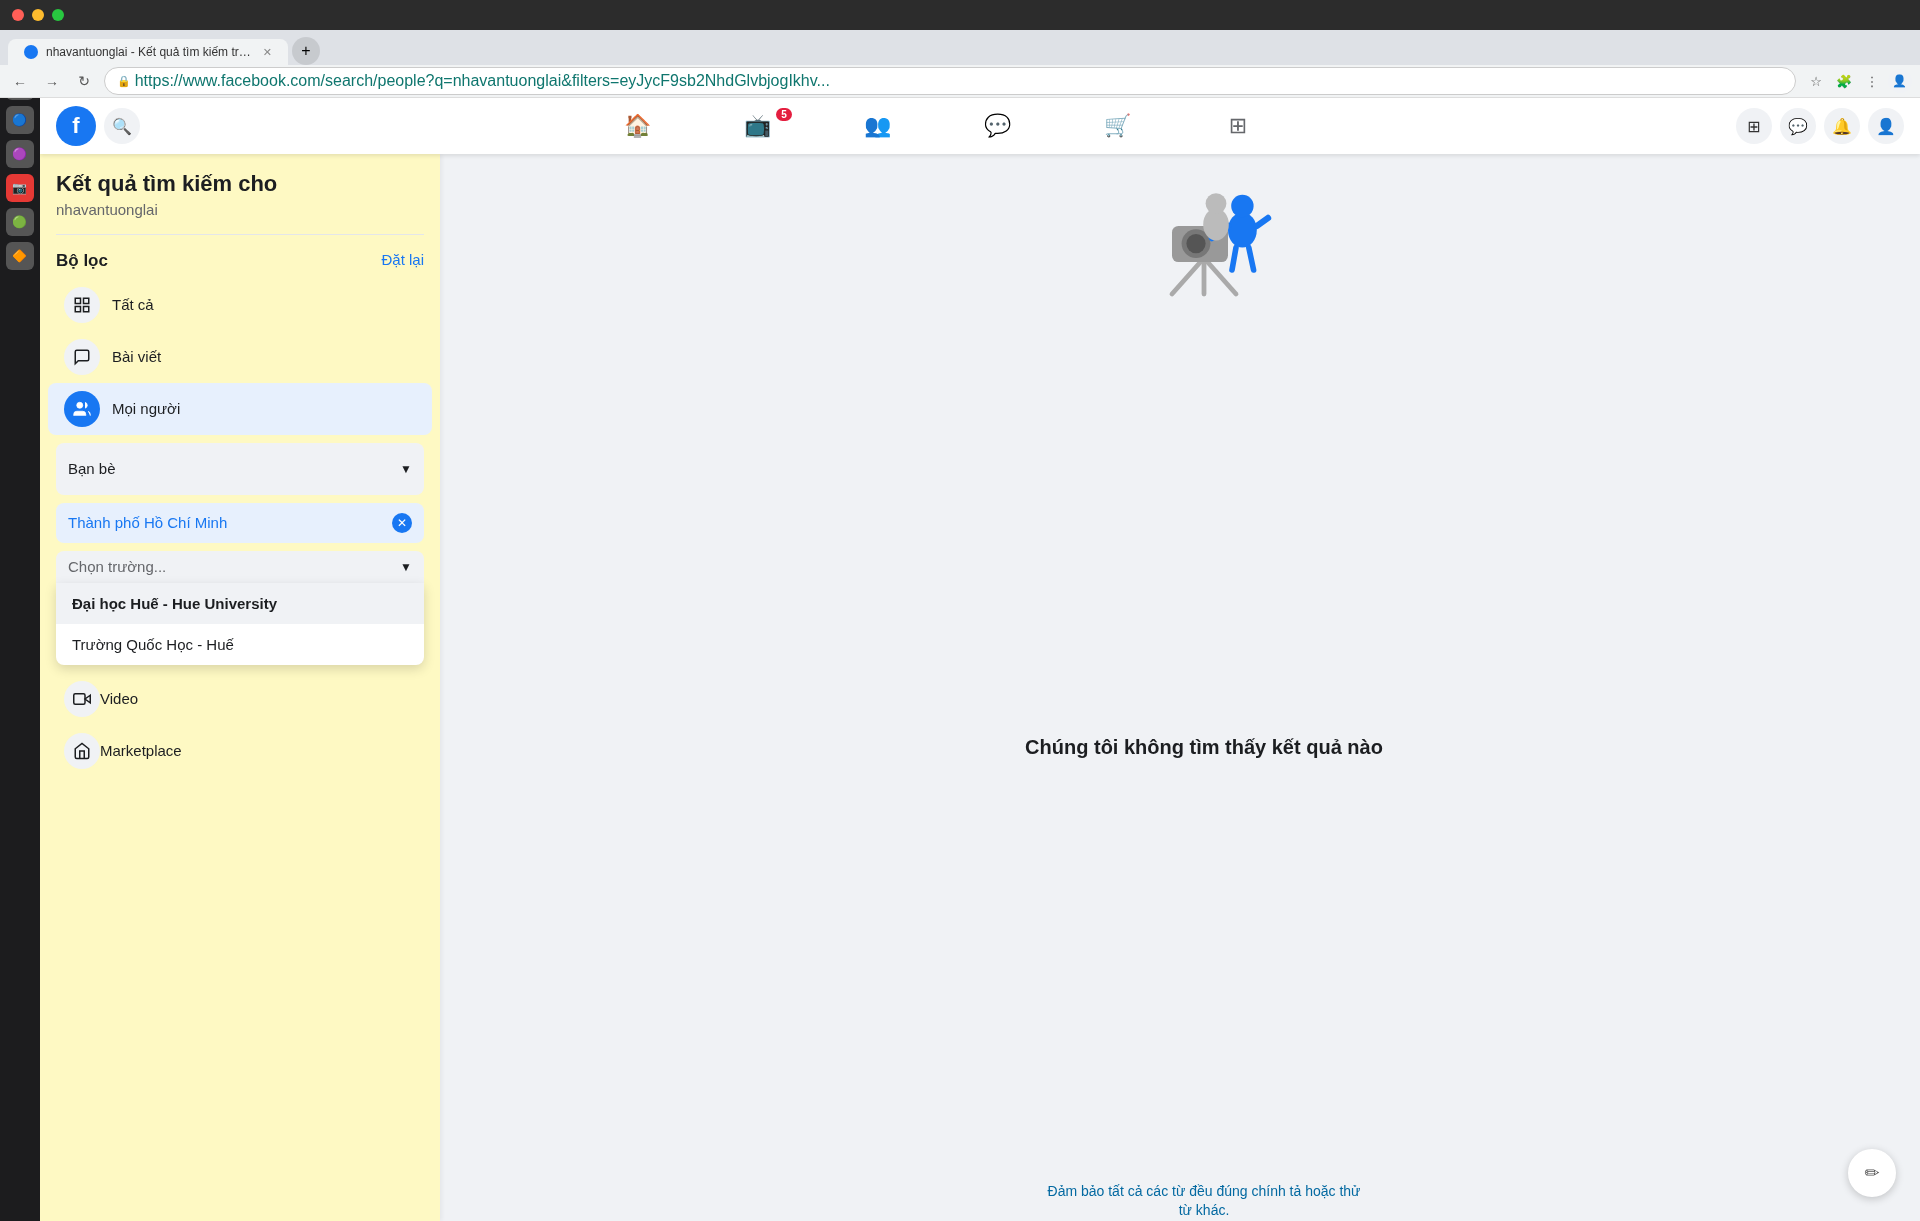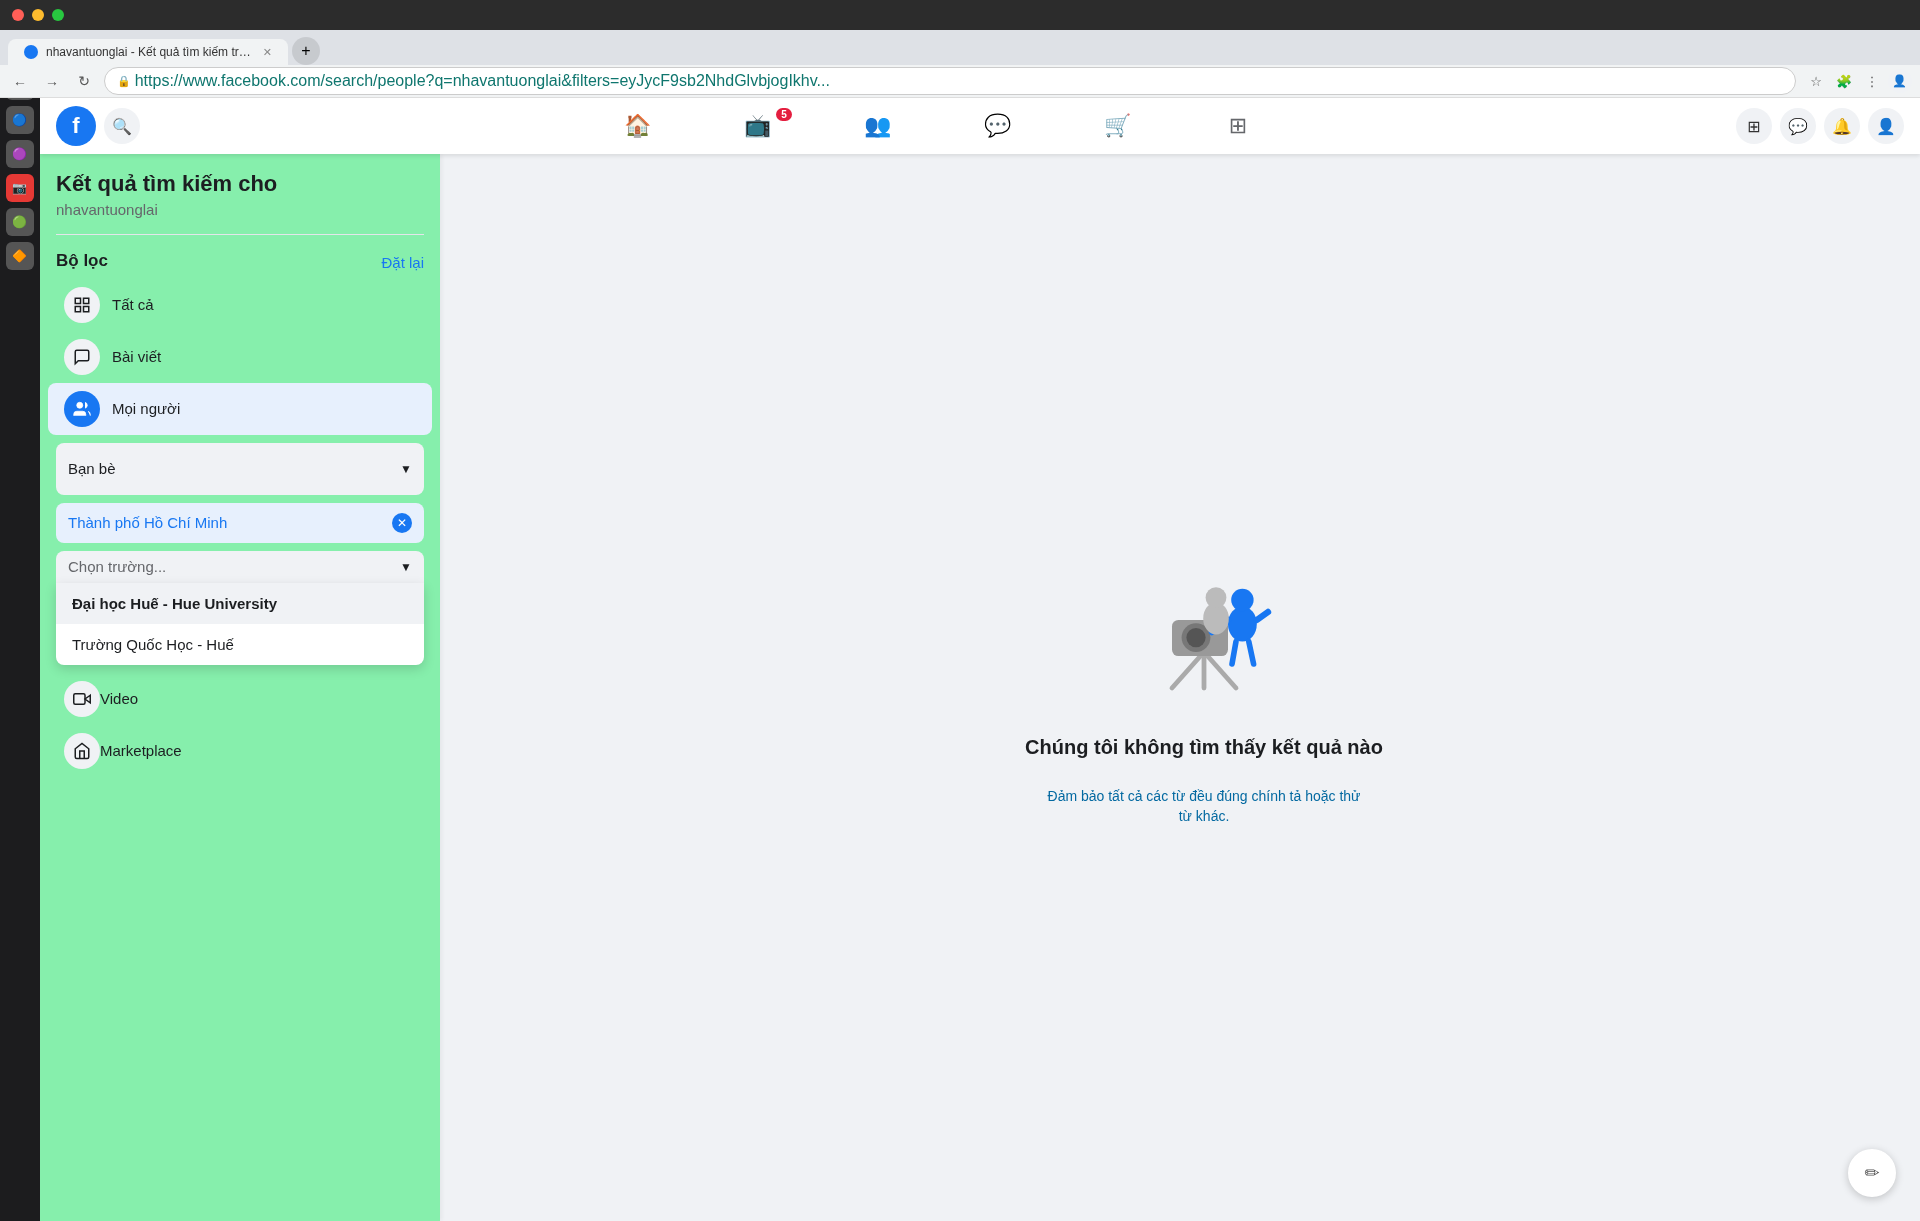--- a/index.html
+++ b/index.html
@@ -227,21 +227,21 @@
       position: fixed;
       top: 154px; left: 40px; right: 0;
       bottom: 0;
       background: #f0f2f5;
       display: flex;
     }
 
     
     .search-panel {
       width: 400px;
-      background: #86efac;
+      background: #fef9c3;
       height: 100%;
       overflow: hidden;
       padding: 16px 0;
       position: relative;
       box-shadow: 2px 0 4px rgba(0,0,0,0.05);
     }
     .search-header {
       padding: 0 16px 8px;
     }
     .search-title {
@@ -255,21 +255,21 @@
       color: #65676b;
       margin-top: 2px;
     }
     .search-divider {
       height: 1px;
       background: #e4e6ea;
       margin: 8px 16px;
     }
     .filter-header {
       display: flex;
-      align-items: flex-end;
+      align-items: flex-start;
       justify-content: space-between;
       padding: 8px 16px;
     }
     .filter-label {
       font-size: 17px;
       font-weight: 600;
       color: #1c1e21;
     }
     .filter-reset {
       font-size: 15px;
@@ -404,21 +404,21 @@
       padding: 8px 16px;
       cursor: pointer;
       margin: 0 8px;
     }
 
     
     .main-content {
       flex: 1;
       display: flex;
       align-items: center;
-      justify-content: center;
+      justify-content: space-between;
       flex-direction: column;
       gap: 28px;
       margin-left: 48px;
     }
 
     .no-results-illustration {
       width: 160px; height: 160px;
       position: relative;
     }
 

